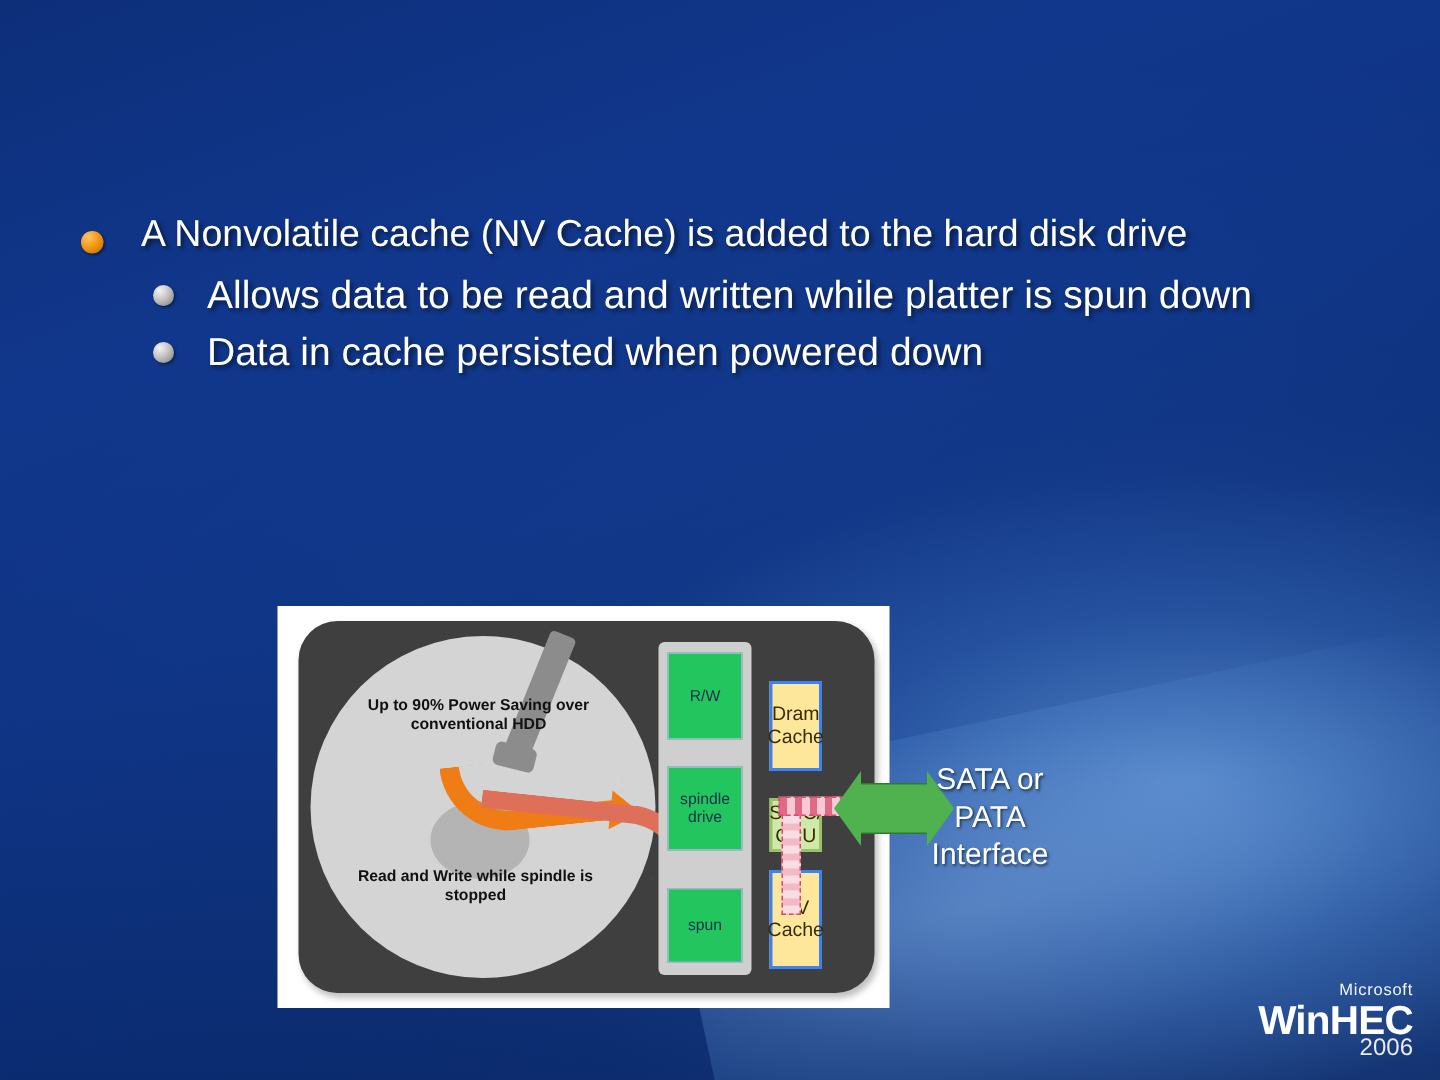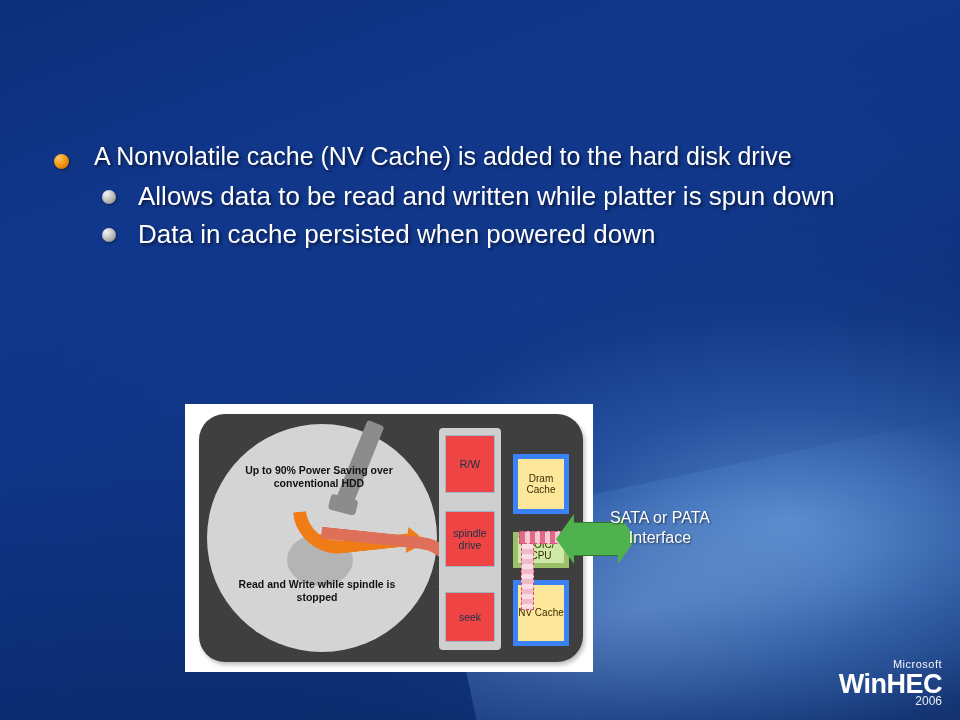--- a/index.html
+++ b/index.html
@@ -168,21 +168,21 @@
     top: 14px;
     width: 62px;
     height: 222px;
     background: #cfcfcf;
     border-radius: 4px;
   }
   .cell {
     position: absolute;
     left: 6px;
     width: 50px;
-    background: #ef4444;
+    background: #22c55e;
     border: 1px solid #9fb8c9;
     color: #15324a;
     font-size: 10.5px;
     text-align: center;
     line-height: 1.15;
     display: flex;
     align-items: center;
     justify-content: center;
     padding: 0 2px;
     box-sizing: border-box;
@@ -194,25 +194,25 @@
   .col-right {
     position: absolute;
     left: 314px;
     top: 14px;
     width: 62px;
     height: 222px;
   }
   .ycell {
     position: absolute;
     left: 0;
-    width: 56px;
+    width: 35px;
     background: #fde79a;
-    border: 5px solid #3b82f6;
+    border: 2px solid #3b82f6;
     color: #3a2c00;
-    font-size: 10px;
+    font-size: 13px;
     text-align: center;
     line-height: 1.15;
     display: flex;
     align-items: center;
     justify-content: center;
     box-sizing: border-box;
   }
   .ycell-dram { top: 26px; height: 60px; }
   .ycell-soic { top: 104px; height: 36px; background: #cfe9a8; border-color: #9cc06a; }
   .ycell-nv   { top: 152px; height: 66px; }
@@ -312,21 +312,21 @@
     border: 1px dashed #cf4d6e;
     box-sizing: border-box;
   }
   .interface-label {
     position: absolute;
     left: 600px;
     top: 508px;
     width: 120px;
     text-align: center;
     color: #ffffff;
-    font-size: 16px;
+    font-size: 20px;
     line-height: 1.25;
     text-shadow: 1px 1px 2px rgba(0,0,0,0.6);
   }
 
   .logo {
     position: absolute;
     right: 18px;
     bottom: 12px;
     width: 132px;
     text-align: right;
@@ -338,21 +338,21 @@
     opacity: 0.95;
     line-height: 1;
   }
   .logo .wh {
     font-size: 27px;
     font-weight: bold;
     line-height: 1.05;
     letter-spacing: -0.5px;
   }
   .logo .yr {
-    font-size: 12px;
+    font-size: 16px;
     margin-top: -4px;
     opacity: 0.9;
   }
 </style>
 </head>
 <body>
 
 <div class="slide">
 
   <div class="streak"></div>
@@ -393,21 +393,21 @@
 
       <div class="arrow-salmon"></div>
       <div class="arrow-salmon-head"></div>
 
       <div class="lbl-dark lbl-power">Up to 90% Power Saving over conventional HDD</div>
       <div class="lbl-dark lbl-rw">Read and Write while spindle is stopped</div>
 
       <div class="col-left">
         <div class="cell cell-rw">R/W</div>
         <div class="cell cell-spindle">spindle drive</div>
-        <div class="cell cell-seek">seek</div>
+        <div class="cell cell-seek">spun</div>
       </div>
 
       <div class="col-right">
         <div class="ycell ycell-dram">Dram Cache</div>
         <div class="ycell ycell-soic">SOIC/ CPU</div>
         <div class="ycell ycell-nv">NV Cache</div>
       </div>
 
       <div class="bus-vert"></div>
       <div class="bus-dots"></div>

